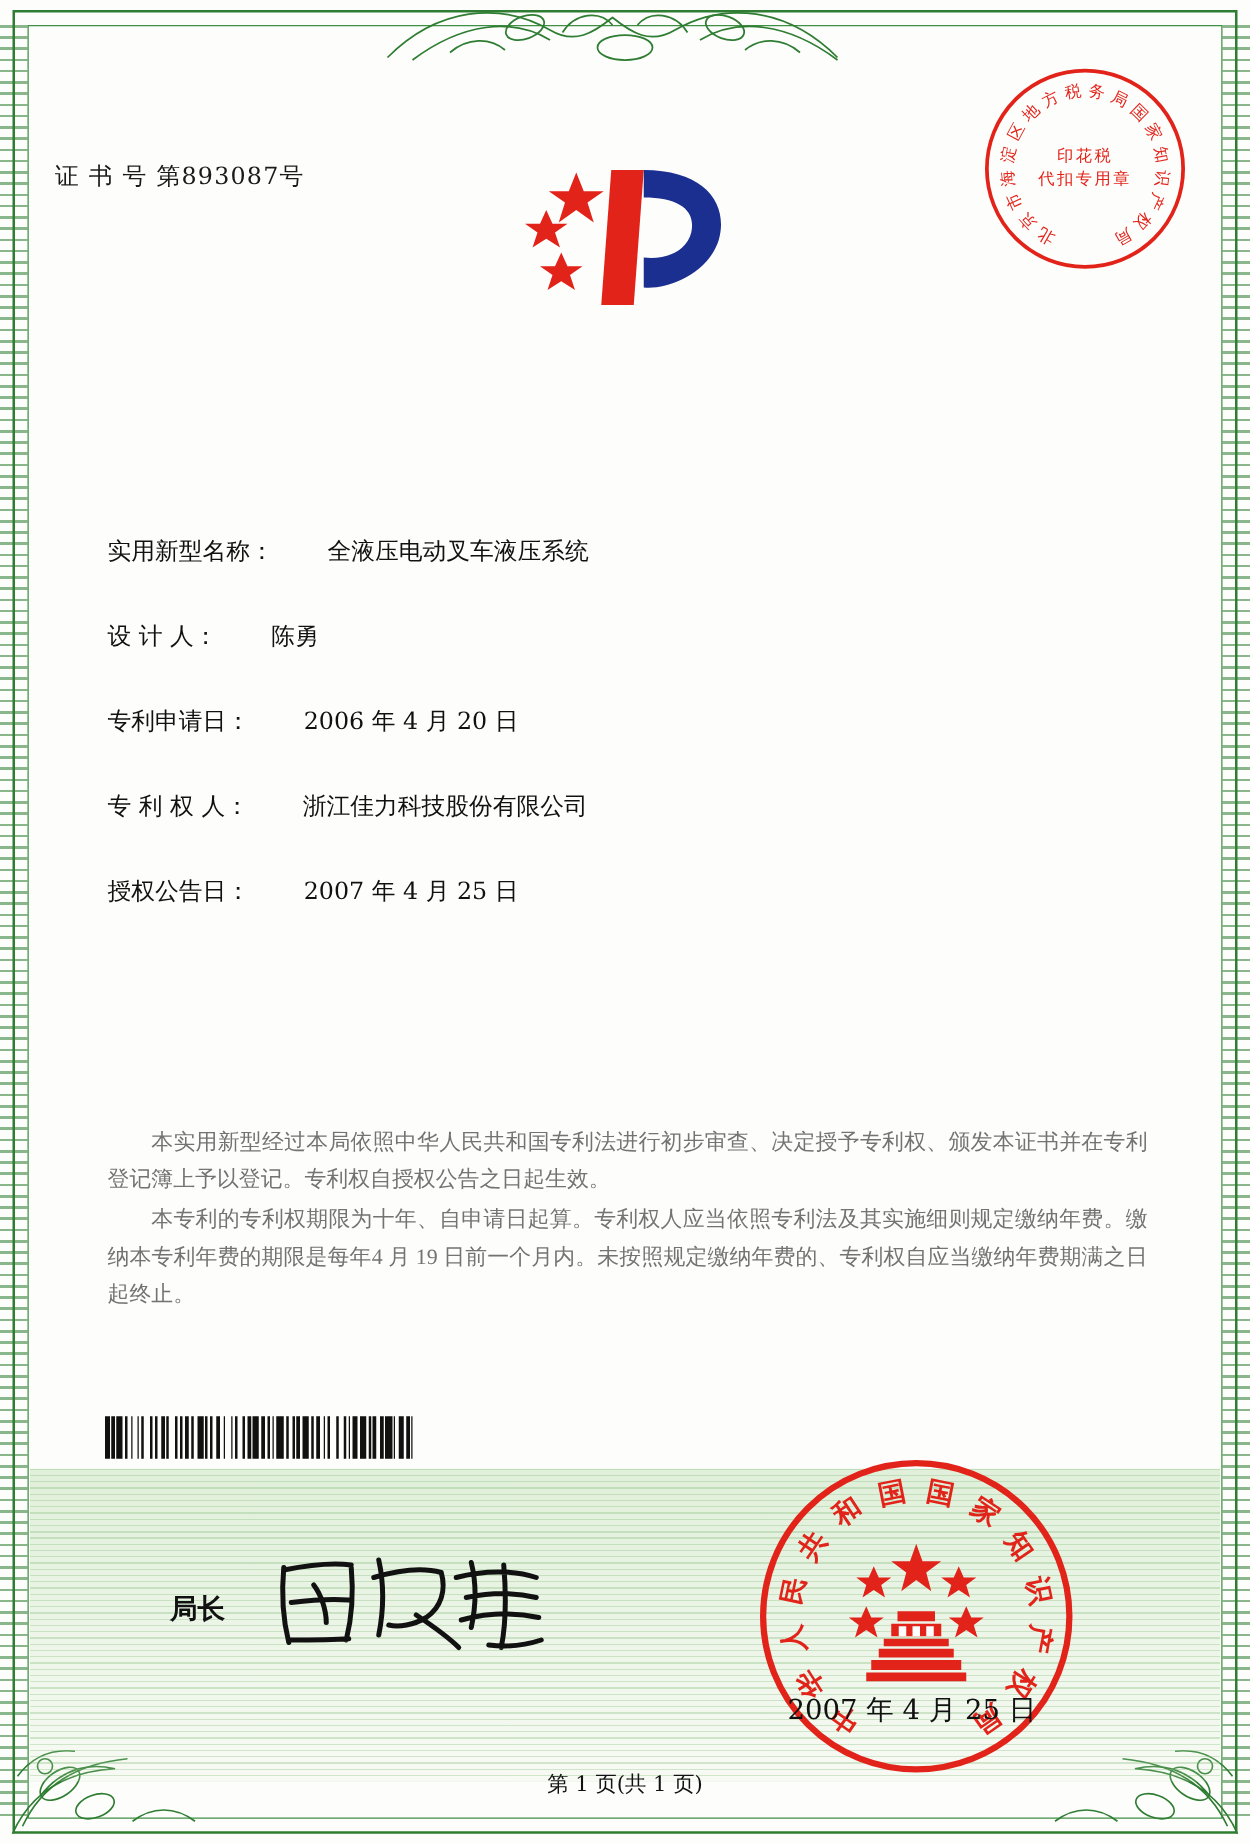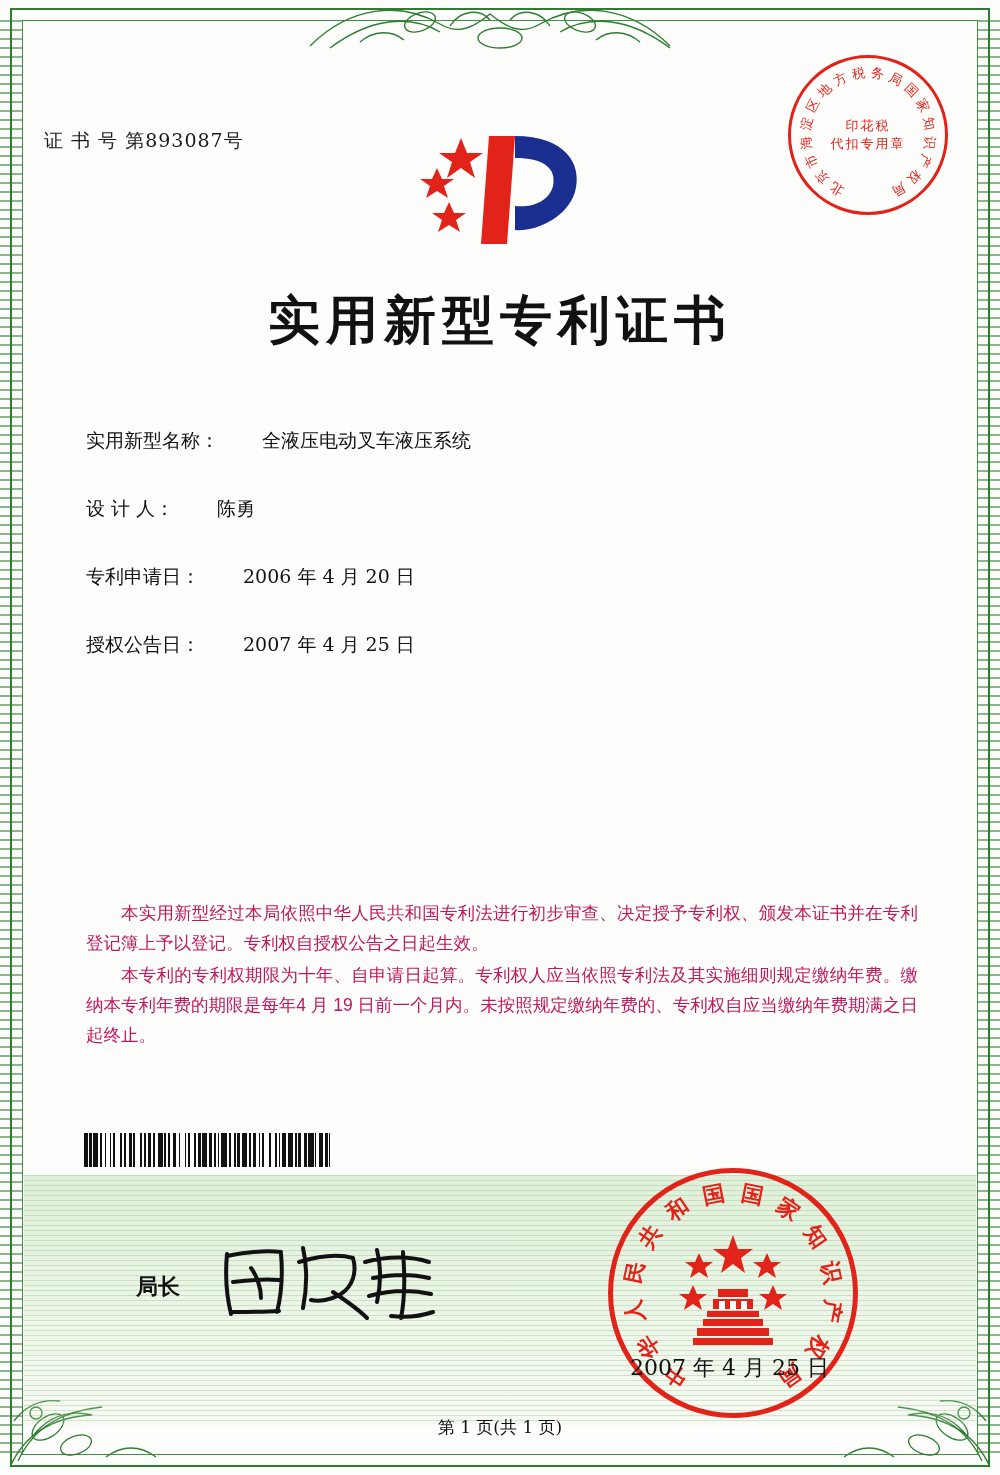--- a/index.html
+++ b/index.html
@@ -170,24 +170,24 @@
     white-space: nowrap;
     margin-left: 2px;
   }
 
   
   .body-text {
     position: absolute;
     left: 86px;
     top: 898px;
     width: 832px;
-    font-family: Liberation Sans, sans-serif;
+    font-family: Liberation Serif, serif;
     font-size: 17.5px;
     line-height: 30px;
-    color: #be185d;
+    color: #737373;
     text-align: justify;
   }
   .body-text p {
     margin: 0 0 2px 0;
     text-indent: 2em;
   }
 
   
   .barcode {
     position: absolute;
@@ -386,34 +386,37 @@
         <span class="arc-char" style="transform: rotate(44.1176deg) translate(0px, -62px) rotate(0deg) translate(-50%, -50%);">国</span>
         <span class="arc-char" style="transform: rotate(61.7647deg) translate(0px, -62px) rotate(0deg) translate(-50%, -50%);">家</span>
         <span class="arc-char" style="transform: rotate(79.4118deg) translate(0px, -62px) rotate(0deg) translate(-50%, -50%);">知</span>
         <span class="arc-char" style="transform: rotate(97.0588deg) translate(0px, -62px) rotate(0deg) translate(-50%, -50%);">识</span>
         <span class="arc-char" style="transform: rotate(114.706deg) translate(0px, -62px) rotate(0deg) translate(-50%, -50%);">产</span>
         <span class="arc-char" style="transform: rotate(132.353deg) translate(0px, -62px) rotate(0deg) translate(-50%, -50%);">权</span>
         <span class="arc-char" style="transform: rotate(150deg) translate(0px, -62px) rotate(0deg) translate(-50%, -50%);">局</span>
       </div>
   </div>
 
-  <div class="title">实用新型专利证书</div>
 
   <div class="fields" id="fields-container">
       <div class="field-row">
         <span class="field-label">实用新型名称：</span>
         <span class="field-value">全液压电动叉车液压系统</span>
       </div>
       <div class="field-row">
         <span class="field-label">设  计  人：</span>
         <span class="field-value">陈勇</span>
       </div>
       <div class="field-row">
         <span class="field-label">专利申请日：</span>
         <span class="field-value">2006 年 4 月 20 日</span>
+      </div>
+      <div class="field-row">
+        <span class="field-label">专 利 权 人：</span>
+        <span class="field-value">浙江佳力科技股份有限公司</span>
       </div>
       <div class="field-row">
         <span class="field-label">授权公告日：</span>
         <span class="field-value">2007 年 4 月 25 日</span>
       </div>
     </div>
 
   <div class="body-text" id="body-container">
       <p>本实用新型经过本局依照中华人民共和国专利法进行初步审查、决定授予专利权、颁发本证书并在专利登记簿上予以登记。专利权自授权公告之日起生效。</p>
       <p>本专利的专利权期限为十年、自申请日起算。专利权人应当依照专利法及其实施细则规定缴纳年费。缴纳本专利年费的期限是每年4 月 19 日前一个月内。未按照规定缴纳年费的、专利权自应当缴纳年费期满之日起终止。</p>

